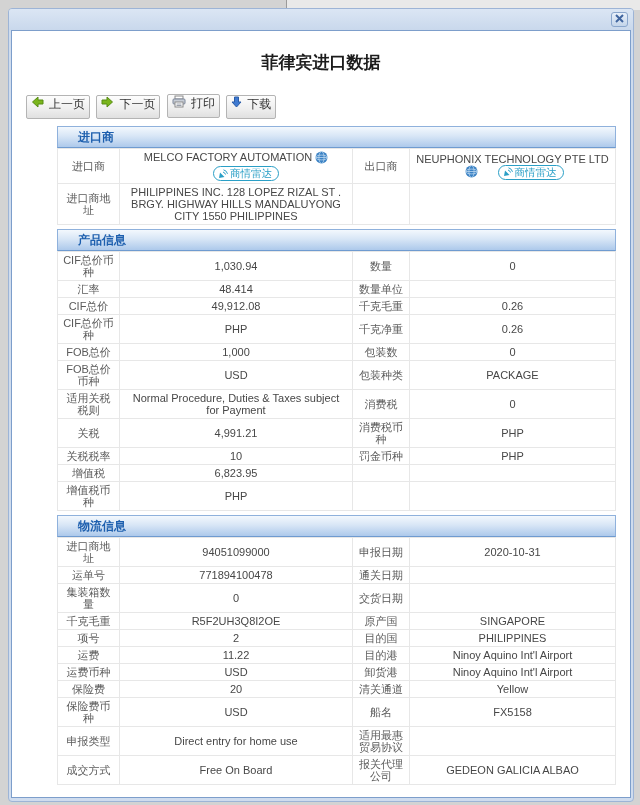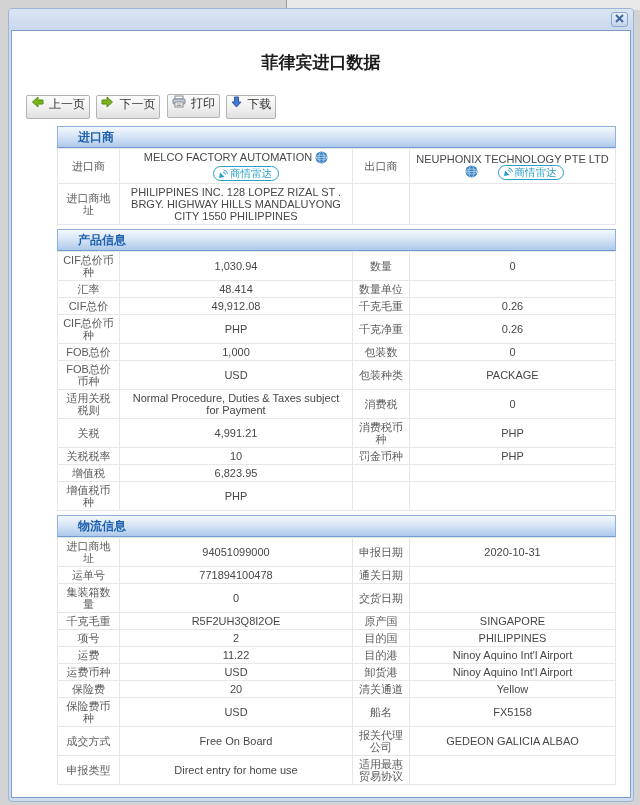--- a/index.html
+++ b/index.html
@@ -303,30 +303,30 @@
                 <td class="lbl">清关通道</td>
                 <td class="val">Yellow</td>
               </tr>
               <tr>
                 <td class="lbl">保险费币种</td>
                 <td class="val">USD</td>
                 <td class="lbl">船名</td>
                 <td class="val">FX5158</td>
               </tr>
               <tr>
+                <td class="lbl">申报类型</td>
+                <td class="val">Direct entry for home use</td>
+                <td class="lbl">适用最惠贸易协议</td>
+                <td class="val"></td>
+              </tr>
+              <tr>
                 <td class="lbl">成交方式</td>
                 <td class="val">Free On Board</td>
                 <td class="lbl">报关代理公司</td>
                 <td class="val">GEDEON GALICIA ALBAO</td>
               </tr>
-              <tr>
-                <td class="lbl">申报类型</td>
-                <td class="val">Direct entry for home use</td>
-                <td class="lbl">适用最惠贸易协议</td>
-                <td class="val"></td>
-              </tr>
             </tbody>
         </table>
       </div>
 
     </div>
   </div>
 </div>
 
 </body></html>

